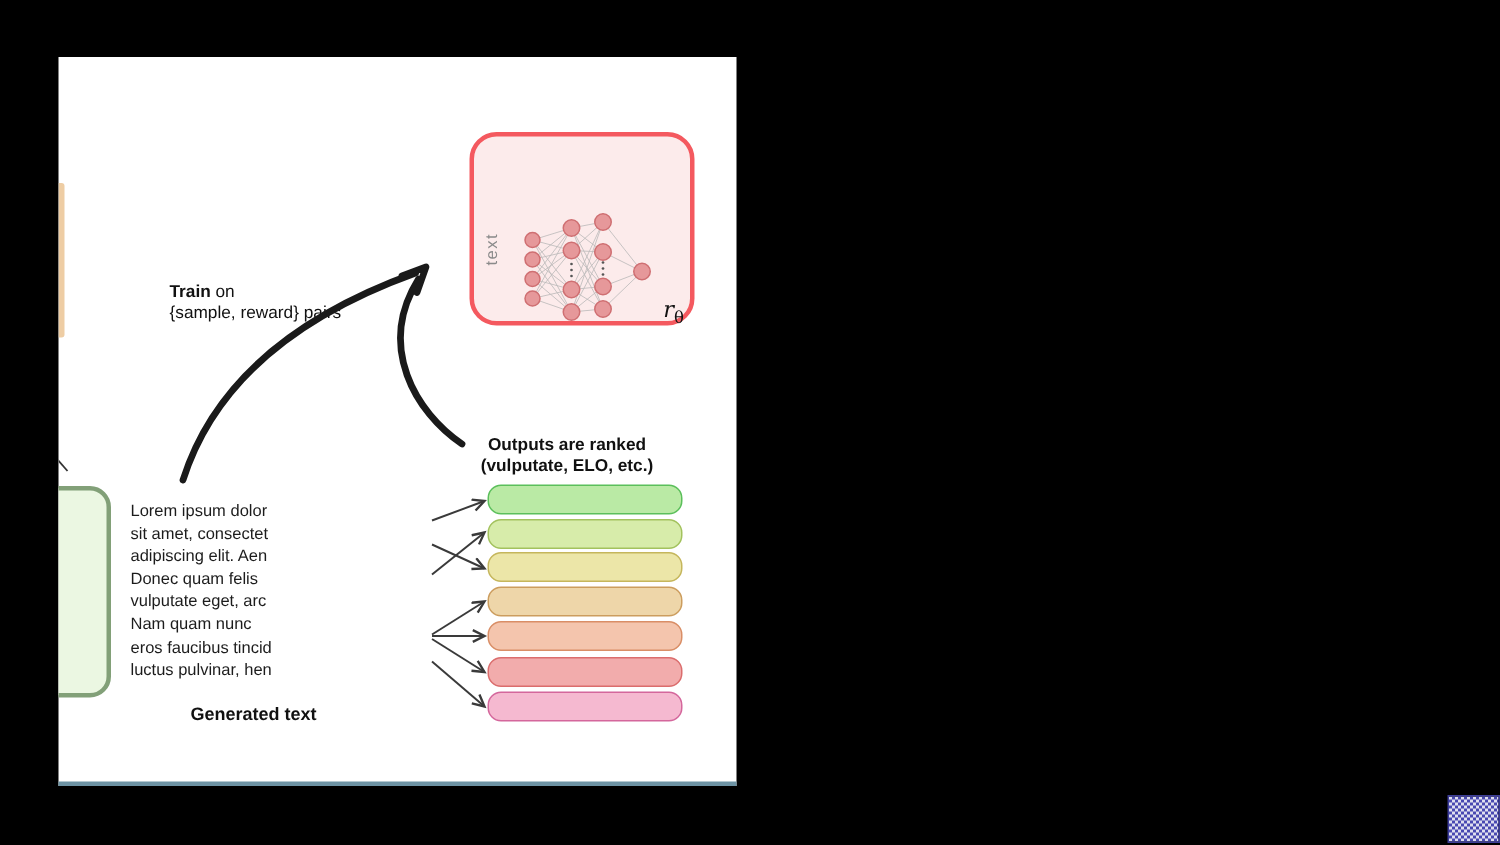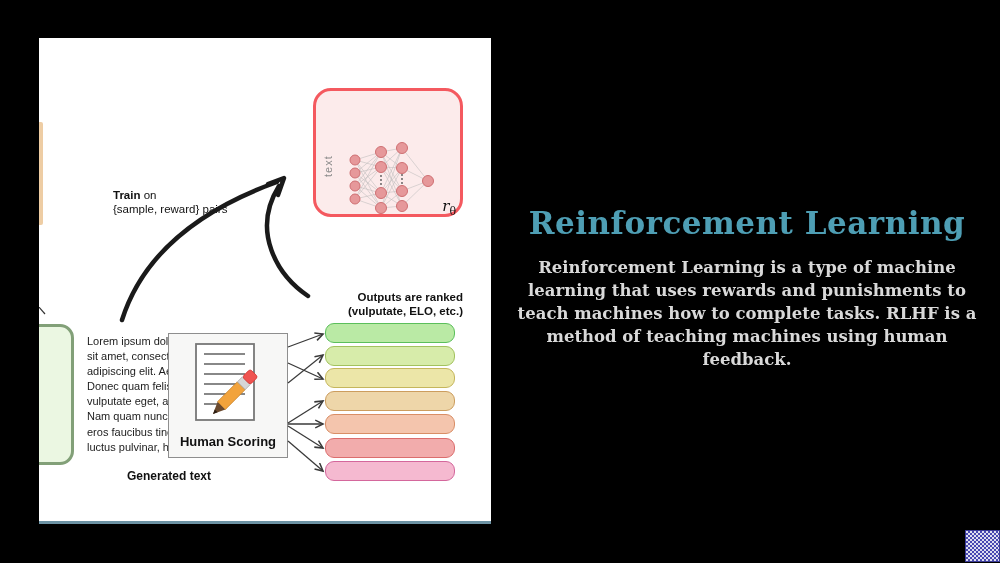--- a/index.html
+++ b/index.html
@@ -35,22 +35,22 @@
                 background:#fcebeb; border:3px solid #f4595f; border-radius:18px; }
   .reward-title { position:absolute; top:9px; left:0; right:0; text-align:center;
                   font-size:12.5px; font-weight:bold; line-height:14.5px; color:#111; }
   .nn-side-label { position:absolute; left:2px; top:70px; width:20px;
                    transform:rotate(-90deg); transform-origin:center;
                    font-size:11px; color:#8a8a8a; letter-spacing:1px; }
   .nn-output-label { position:absolute; right:4px; top:78px; font-size:15px;
                      color:#111; font-family:"DejaVu Serif", serif; font-style:italic;margin-top:28px; }
   .nn-output-label sub { font-style:normal; font-size:11px; }
 
-  .outputs-header { position:absolute; left:294px; top:252px; width:130px;
-                    text-align:right; font-size:11.5px; font-weight:bold;
+  .outputs-header { position:absolute; left:274px; top:252px; width:130px;
+                    text-align:center; font-size:11.5px; font-weight:bold;
                     line-height:14px; color:#111; }
   .pill { position:absolute; left:286px; width:130px; height:20px;
           border:1.5px solid; border-radius:9px; }
 
   .panel-arrows { position:absolute; left:0; top:0; z-index:3; pointer-events:none; }
 
   
   .caption { position:absolute; left:503px; top:205px; width:488px; text-align:center; }
   .caption-title { font-family:"DejaVu Serif", serif; font-weight:bold;
                    font-size:31px; color:#4e9eb4; letter-spacing:0.5px; }
@@ -83,41 +83,20 @@
       <div>sit amet, consectet</div>
       <div>adipiscing elit. Aen</div>
       <div>Donec quam felis</div>
       <div>vulputate eget, arc</div>
       <div>Nam quam nunc</div>
       <div>eros faucibus tincid</div>
       <div>luctus pulvinar, hen</div>
     </div>
     <div class="generated-label">Generated text</div>
 
-    <div class="scoring-box">
-      <svg width="120" height="100" viewBox="0 0 120 100">
-        <rect x="27" y="10" width="58" height="76" fill="#ffffff" stroke="#777" stroke-width="1.8"></rect>
-        <g stroke="#888" stroke-width="2">
-          <line x1="35" y1="20" x2="76" y2="20"></line>
-          <line x1="35" y1="30" x2="76" y2="30"></line>
-          <line x1="35" y1="40" x2="76" y2="40"></line>
-          <line x1="35" y1="50" x2="68" y2="50"></line>
-          <line x1="35" y1="60" x2="76" y2="60"></line>
-          <line x1="35" y1="70" x2="58" y2="70"></line>
-        </g>
-        <g transform="translate(44,80) rotate(-45)">
-          <polygon points="0,0 12,-5.5 12,5.5" fill="#6b4a2f"></polygon>
-          <polygon points="0,0 4.5,-2 4.5,2" fill="#2b1d12"></polygon>
-          <rect x="12" y="-5.5" width="28" height="11" fill="#f2a33c" stroke="#c9842a" stroke-width="0.8"></rect>
-          <rect x="40" y="-5.5" width="7" height="11" fill="#d6d6d6" stroke="#aaa" stroke-width="0.8"></rect>
-          <rect x="47" y="-5.5" width="11" height="11" rx="2.5" fill="#ef5350" stroke="#d23b38" stroke-width="0.8"></rect>
-        </g>
-      </svg>
-      <div class="scoring-label">Human Scoring</div>
-    </div>
 
     <div class="reward-box">
       <span class="nn-side-label">text</span>
       <svg width="150" height="129" viewBox="0 0 150 129" style="position:absolute;left:0;top:0;">
         <g stroke="#b5b5b5" stroke-width="0.55" opacity="0.9">
           <line x1="39" y1="69" x2="65" y2="61"></line>
             <line x1="39" y1="69" x2="65" y2="76"></line>
             <line x1="39" y1="69" x2="65" y2="102"></line>
             <line x1="39" y1="69" x2="65" y2="117"></line>
           <line x1="39" y1="82" x2="65" y2="61"></line>
@@ -210,19 +189,15 @@
         <line x1="249" y1="345" x2="284" y2="317" marker-end="url(#ah)"></line>
         <line x1="249" y1="325" x2="284" y2="341" marker-end="url(#ah)"></line>
         <line x1="249" y1="385" x2="284" y2="363" marker-end="url(#ah)"></line>
         <line x1="249" y1="386" x2="284" y2="386" marker-end="url(#ah)"></line>
         <line x1="249" y1="388" x2="284" y2="410" marker-end="url(#ah)"></line>
         <line x1="249" y1="403" x2="284" y2="433" marker-end="url(#ah)"></line>
       </g>
     </svg>
   </div>
 
-  <div class="caption">
-    <div class="caption-title">Reinforcement Learning</div>
-    <div class="caption-body">Reinforcement Learning is a type of machine learning that uses rewards and punishments to teach machines how to complete tasks. RLHF is a method of teaching machines using human feedback.</div>
-  </div>
 
   <div class="qr-mark"></div>
 </div>
 
 </body></html>

